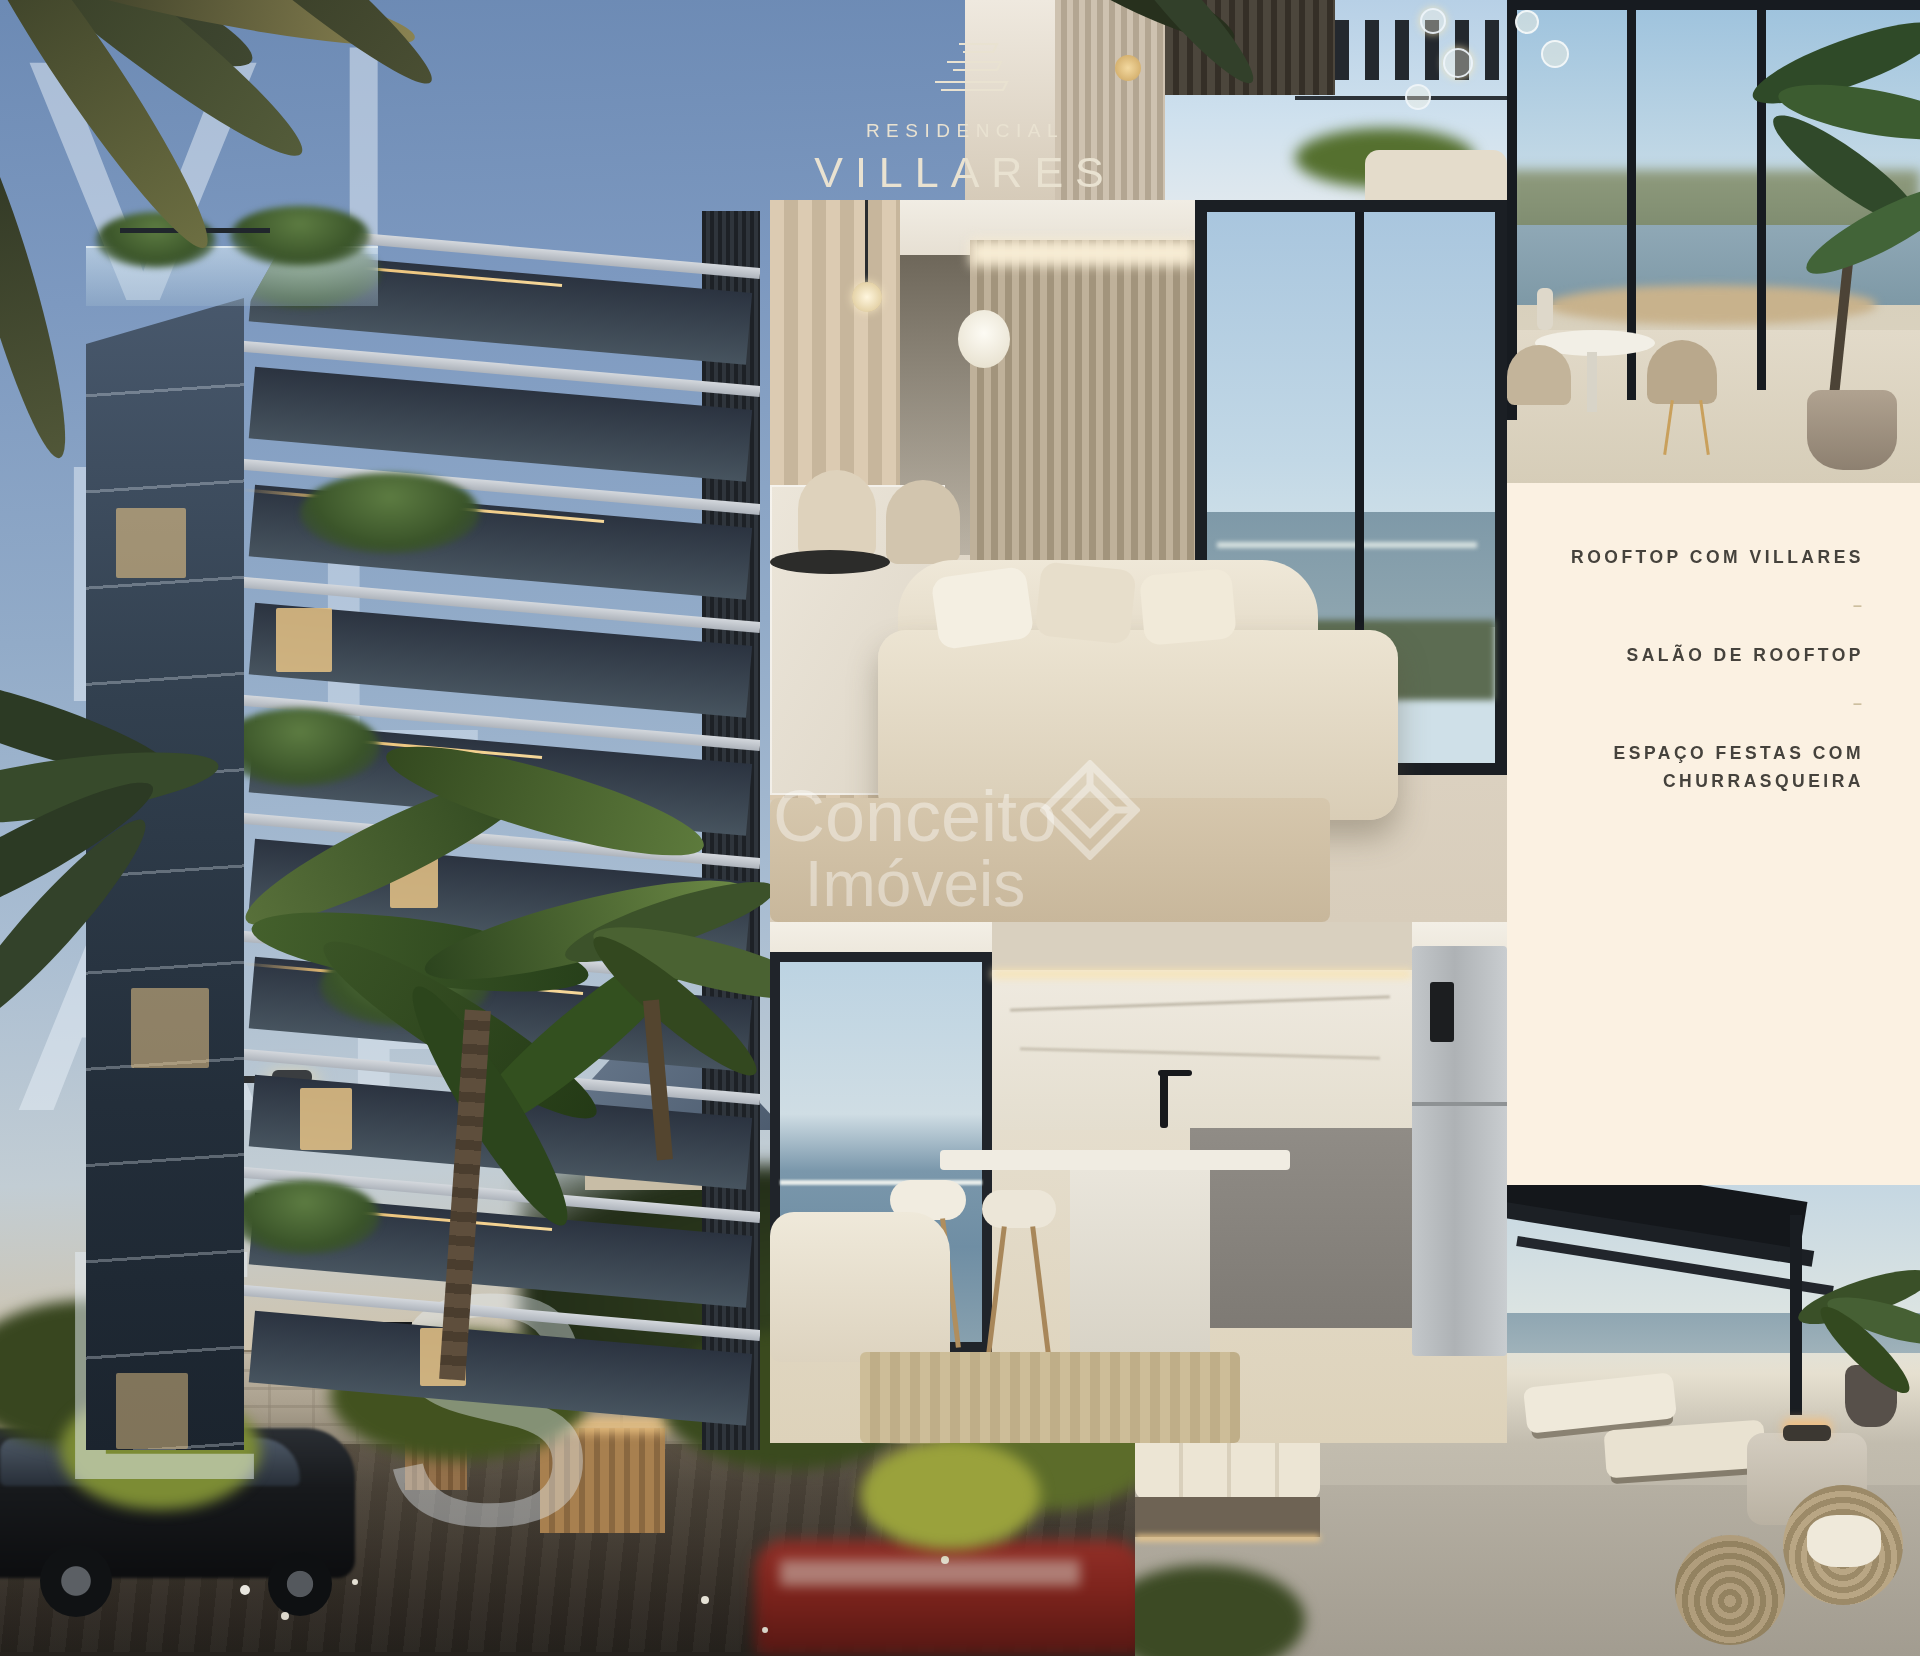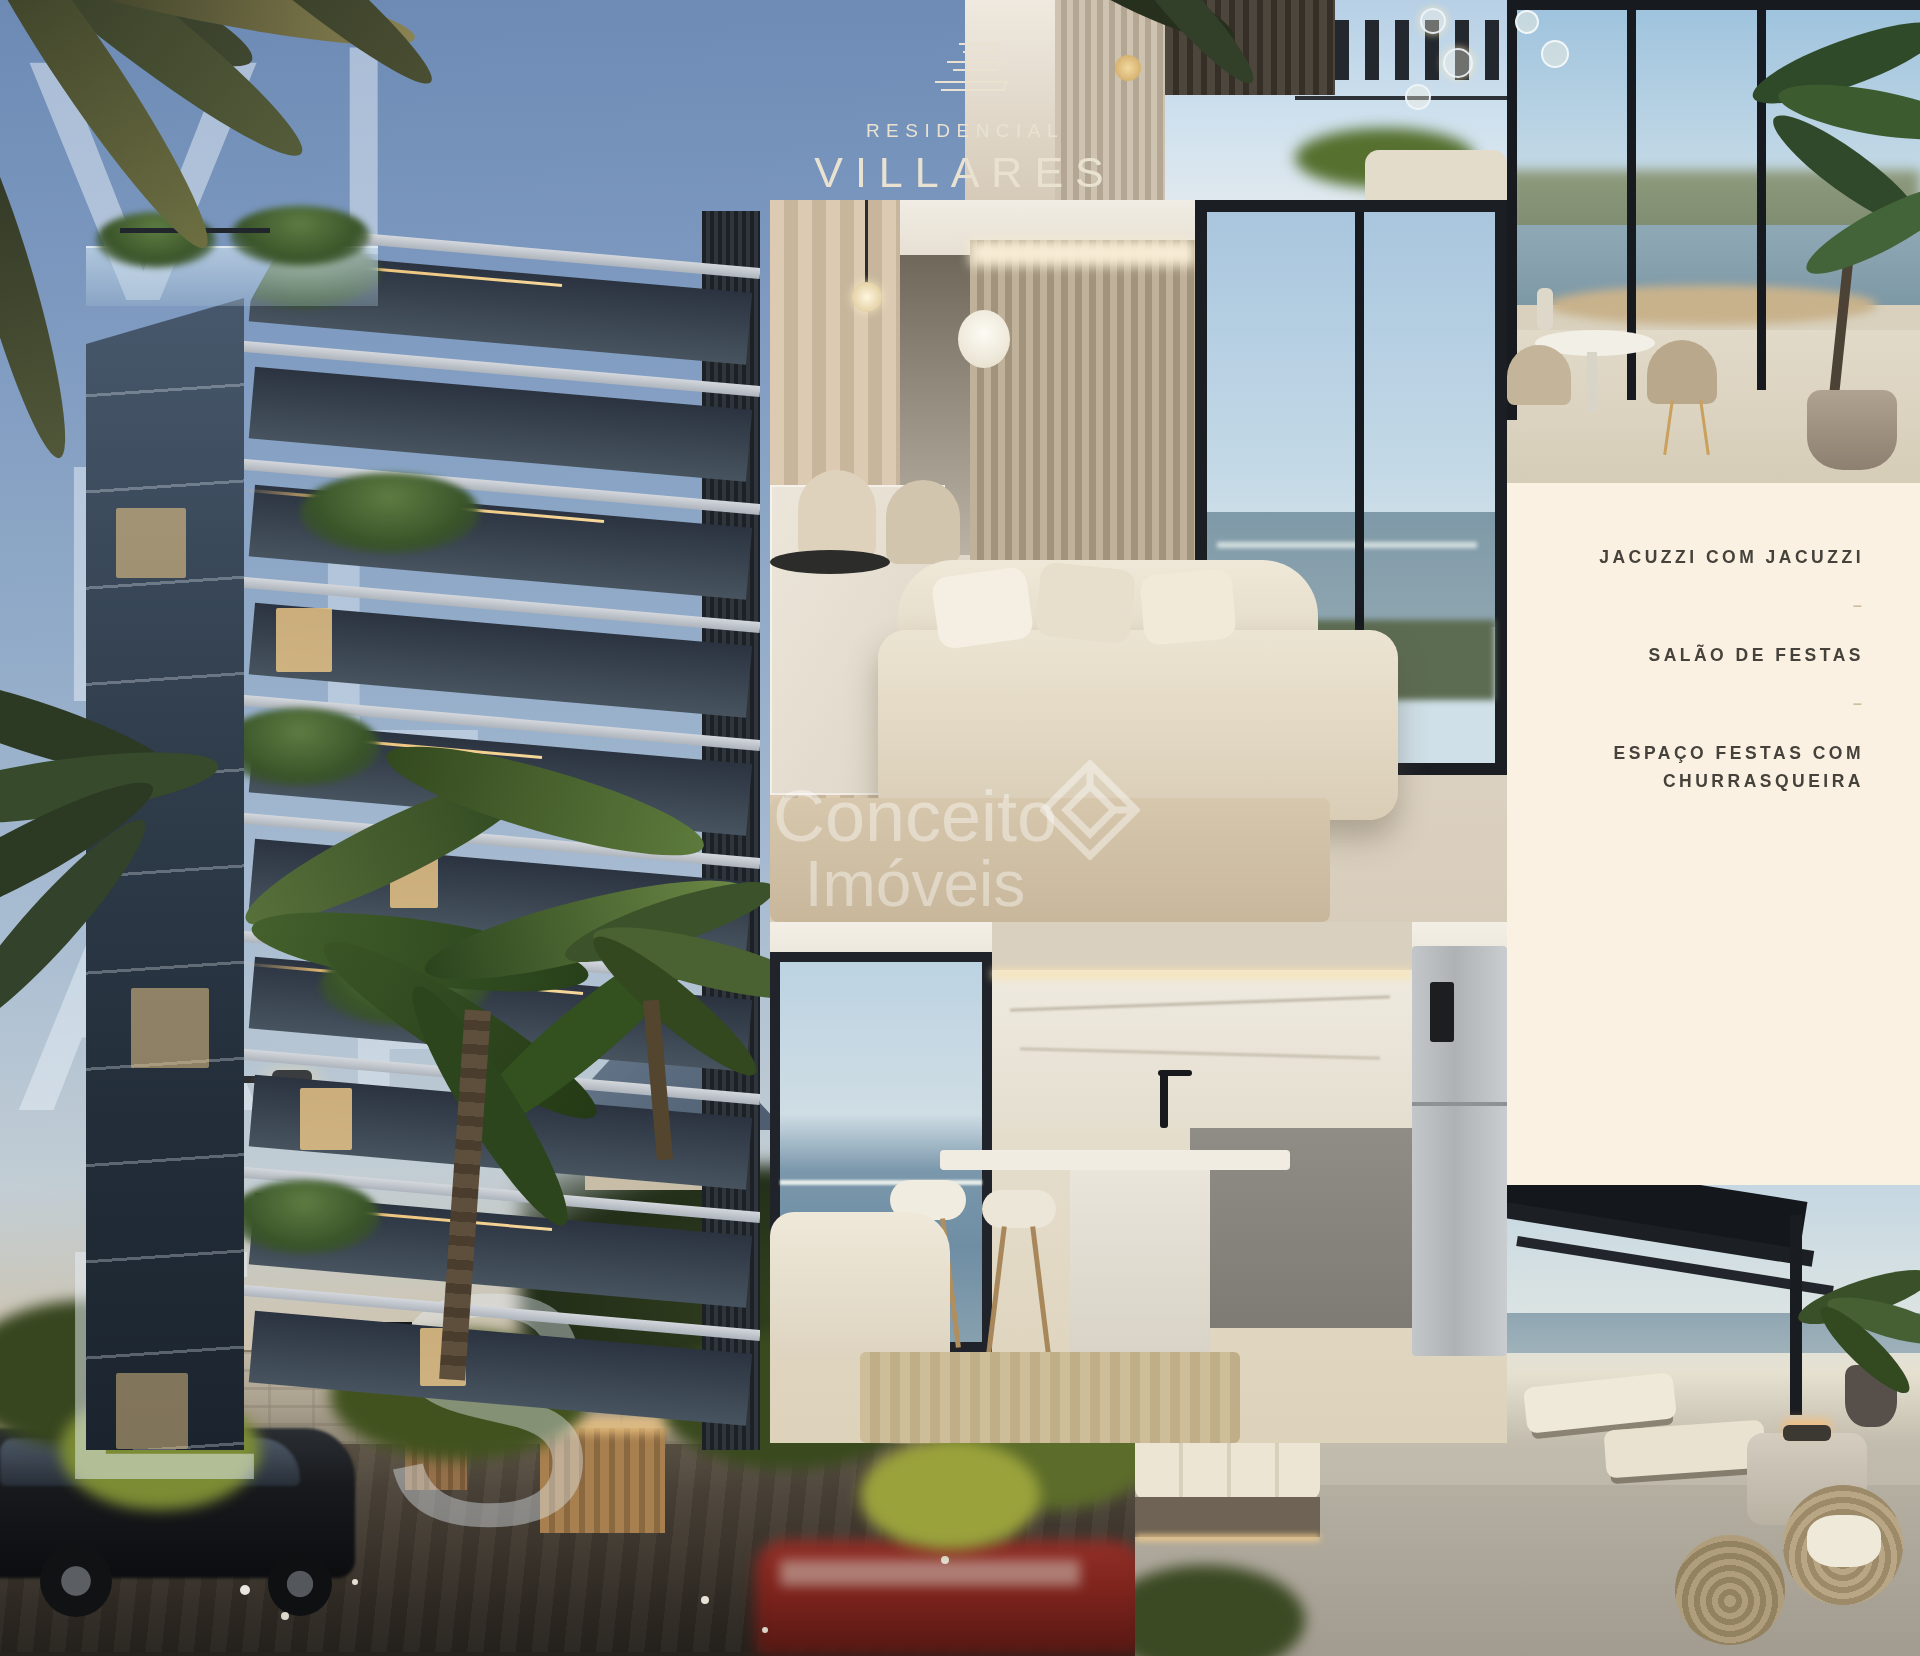--- a/index.html
+++ b/index.html
@@ -336,23 +336,23 @@
 
     <div class="abs" style="left:642px;top:24px;width:95px;height:410px;background:linear-gradient(90deg,#c3c7ca 0%,#aeb2b5 45%,#c9cdd0 100%);border-radius:4px;"></div>
     <div class="abs" style="left:660px;top:60px;width:24px;height:60px;background:#1c1e20;border-radius:3px;"></div>
     <div class="abs" style="left:642px;top:180px;width:95px;height:4px;background:#8e9294;"></div>
 
     <div class="abs" style="left:0px;top:290px;width:180px;height:150px;border-radius:24px 40px 10px 10px;background:linear-gradient(180deg,#efe9da,#ddd3bf);"></div>
     <div class="abs" style="left:90px;top:430px;width:380px;height:91px;background:repeating-linear-gradient(90deg,#cdbd98 0 10px,#bfae88 10px 20px);border-radius:6px;"></div>
   </div>
 
   <div id="amenities" class="abs">
-    <div class="amenity">JACUZZI COM JACUZZI</div>
+    <div class="amenity">ROOFTOP COM VILLARES</div>
     <div class="dash">–</div>
-    <div class="amenity">SALÃO DE FESTAS</div>
+    <div class="amenity">SALÃO DE ROOFTOP</div>
     <div class="dash">–</div>
     <div class="amenity wrap">ESPAÇO FESTAS COM CHURRASQUEIRA</div>
   </div>
 
   <div id="watermark" class="abs">
     <div class="l1">Conceito</div>
     <div class="l2">Imóveis</div>
   </div>
 
   <div id="brand" class="abs">

